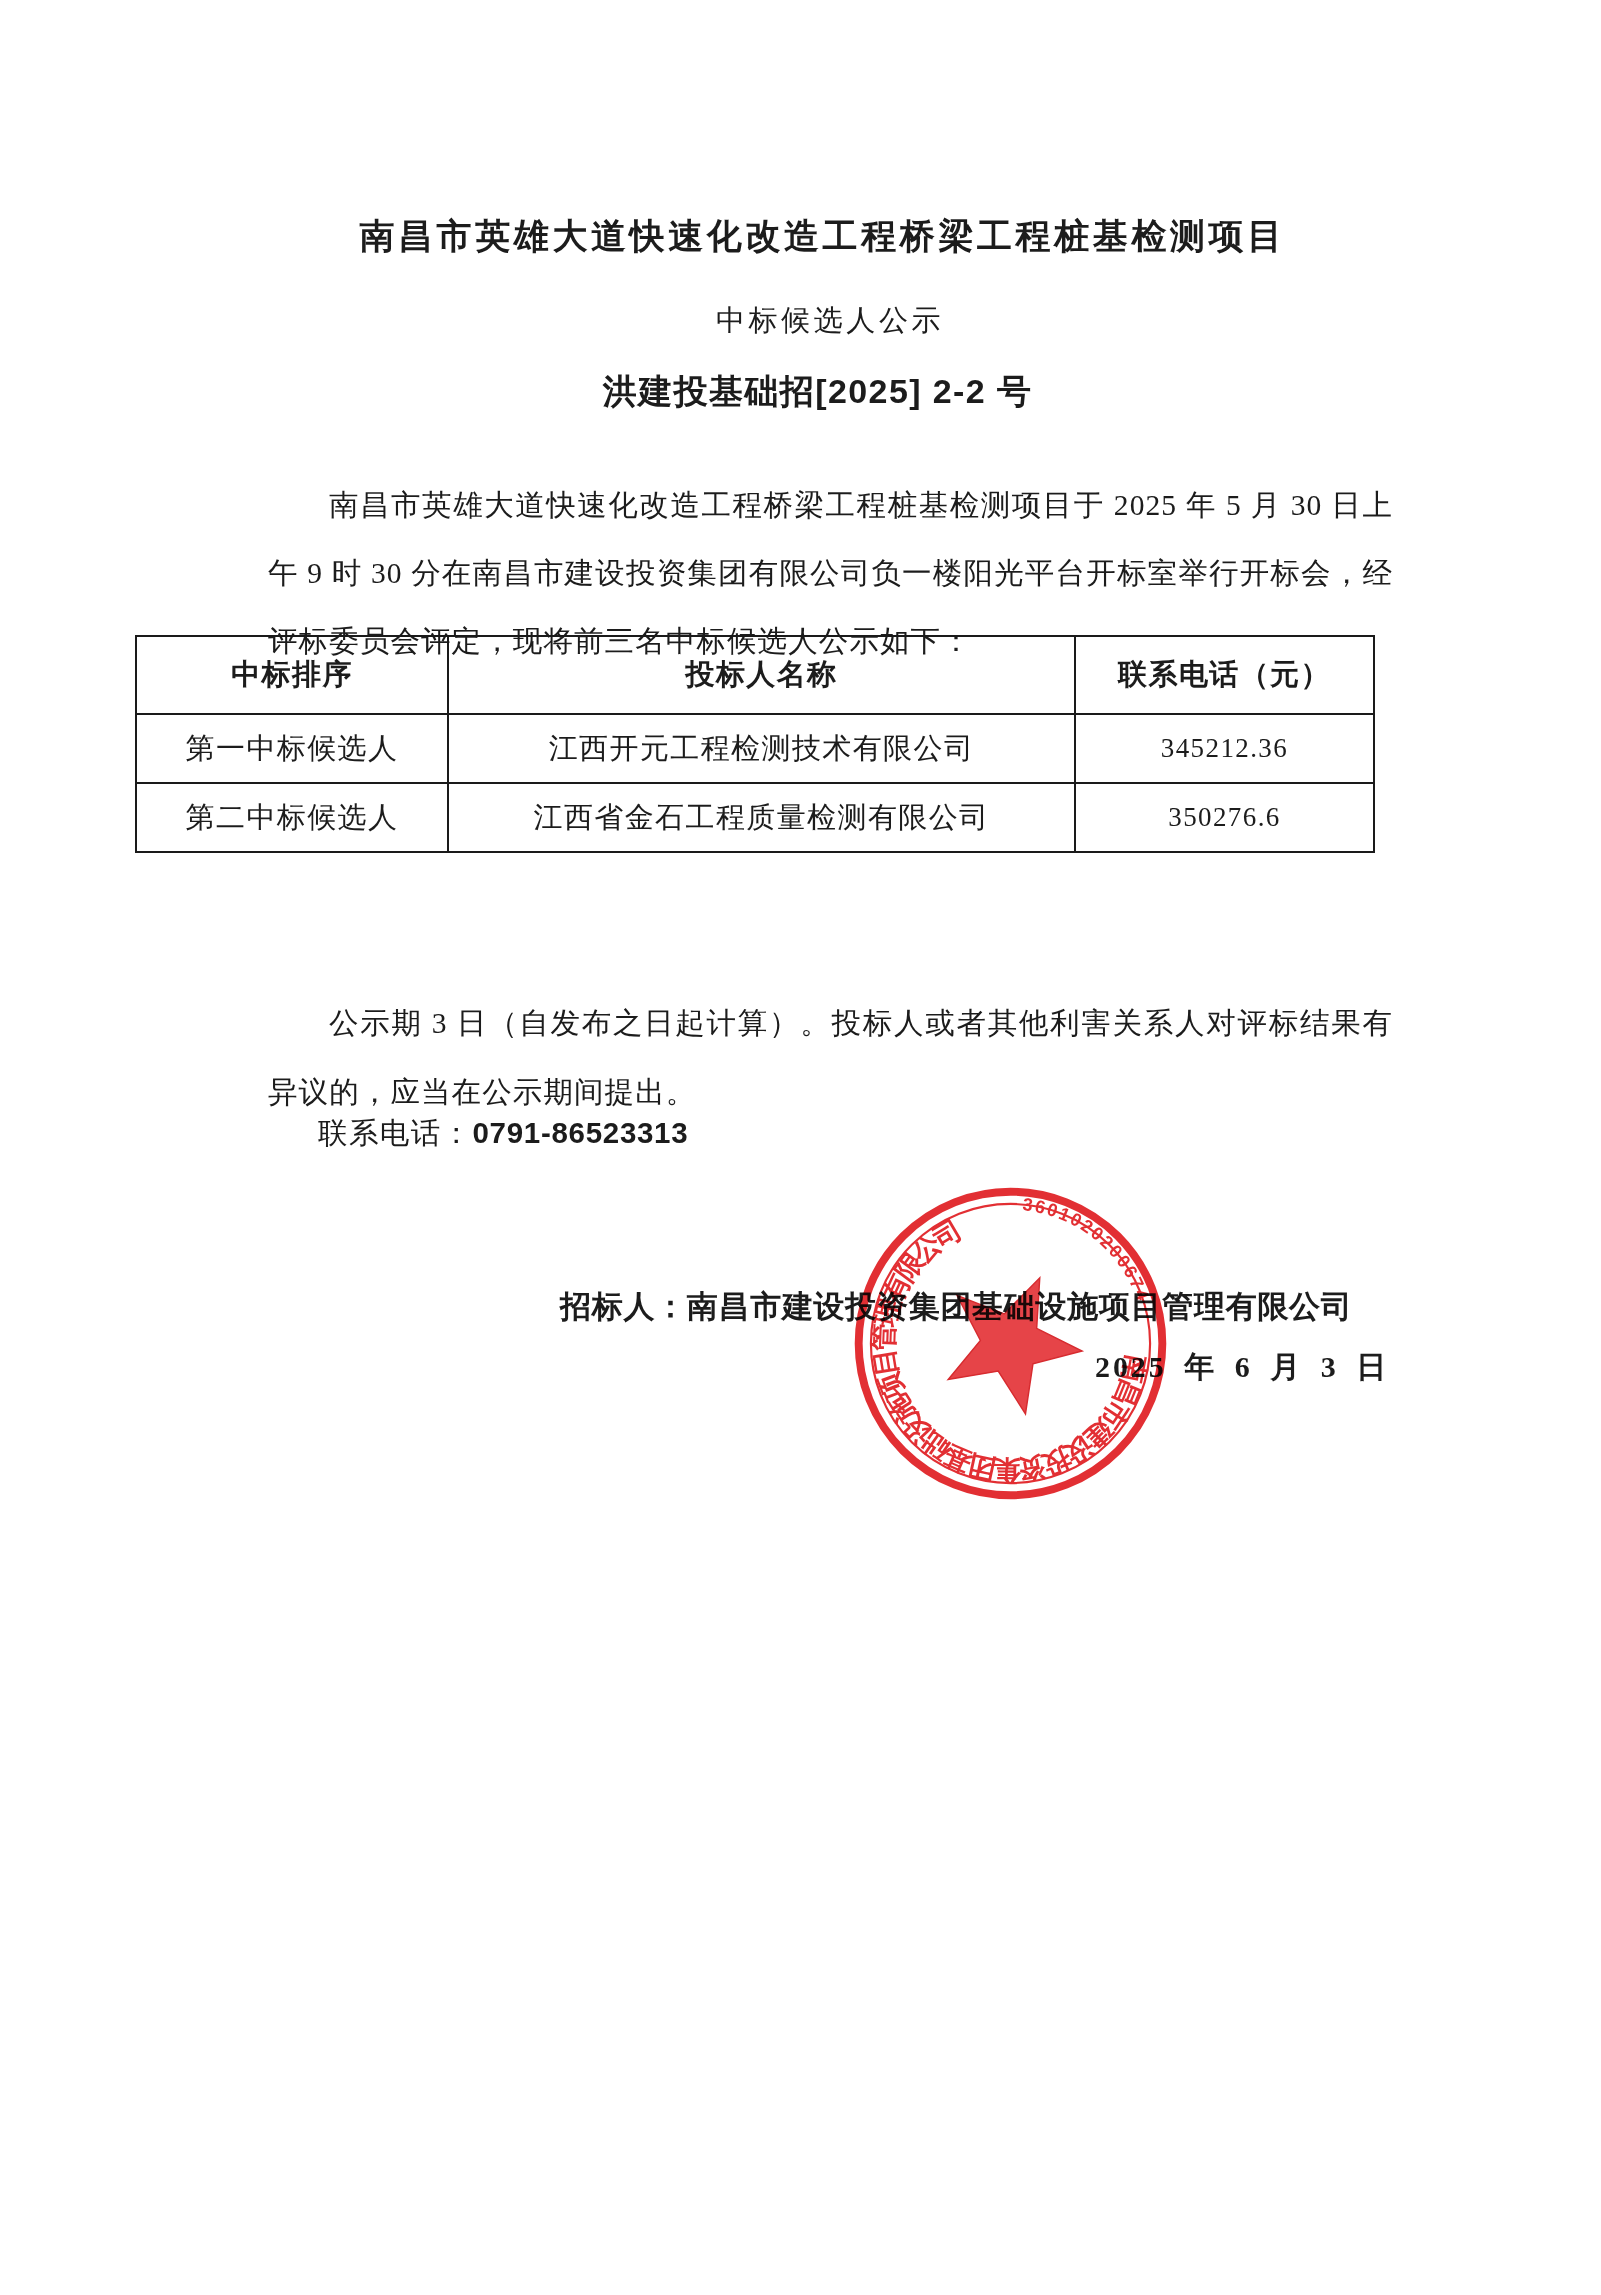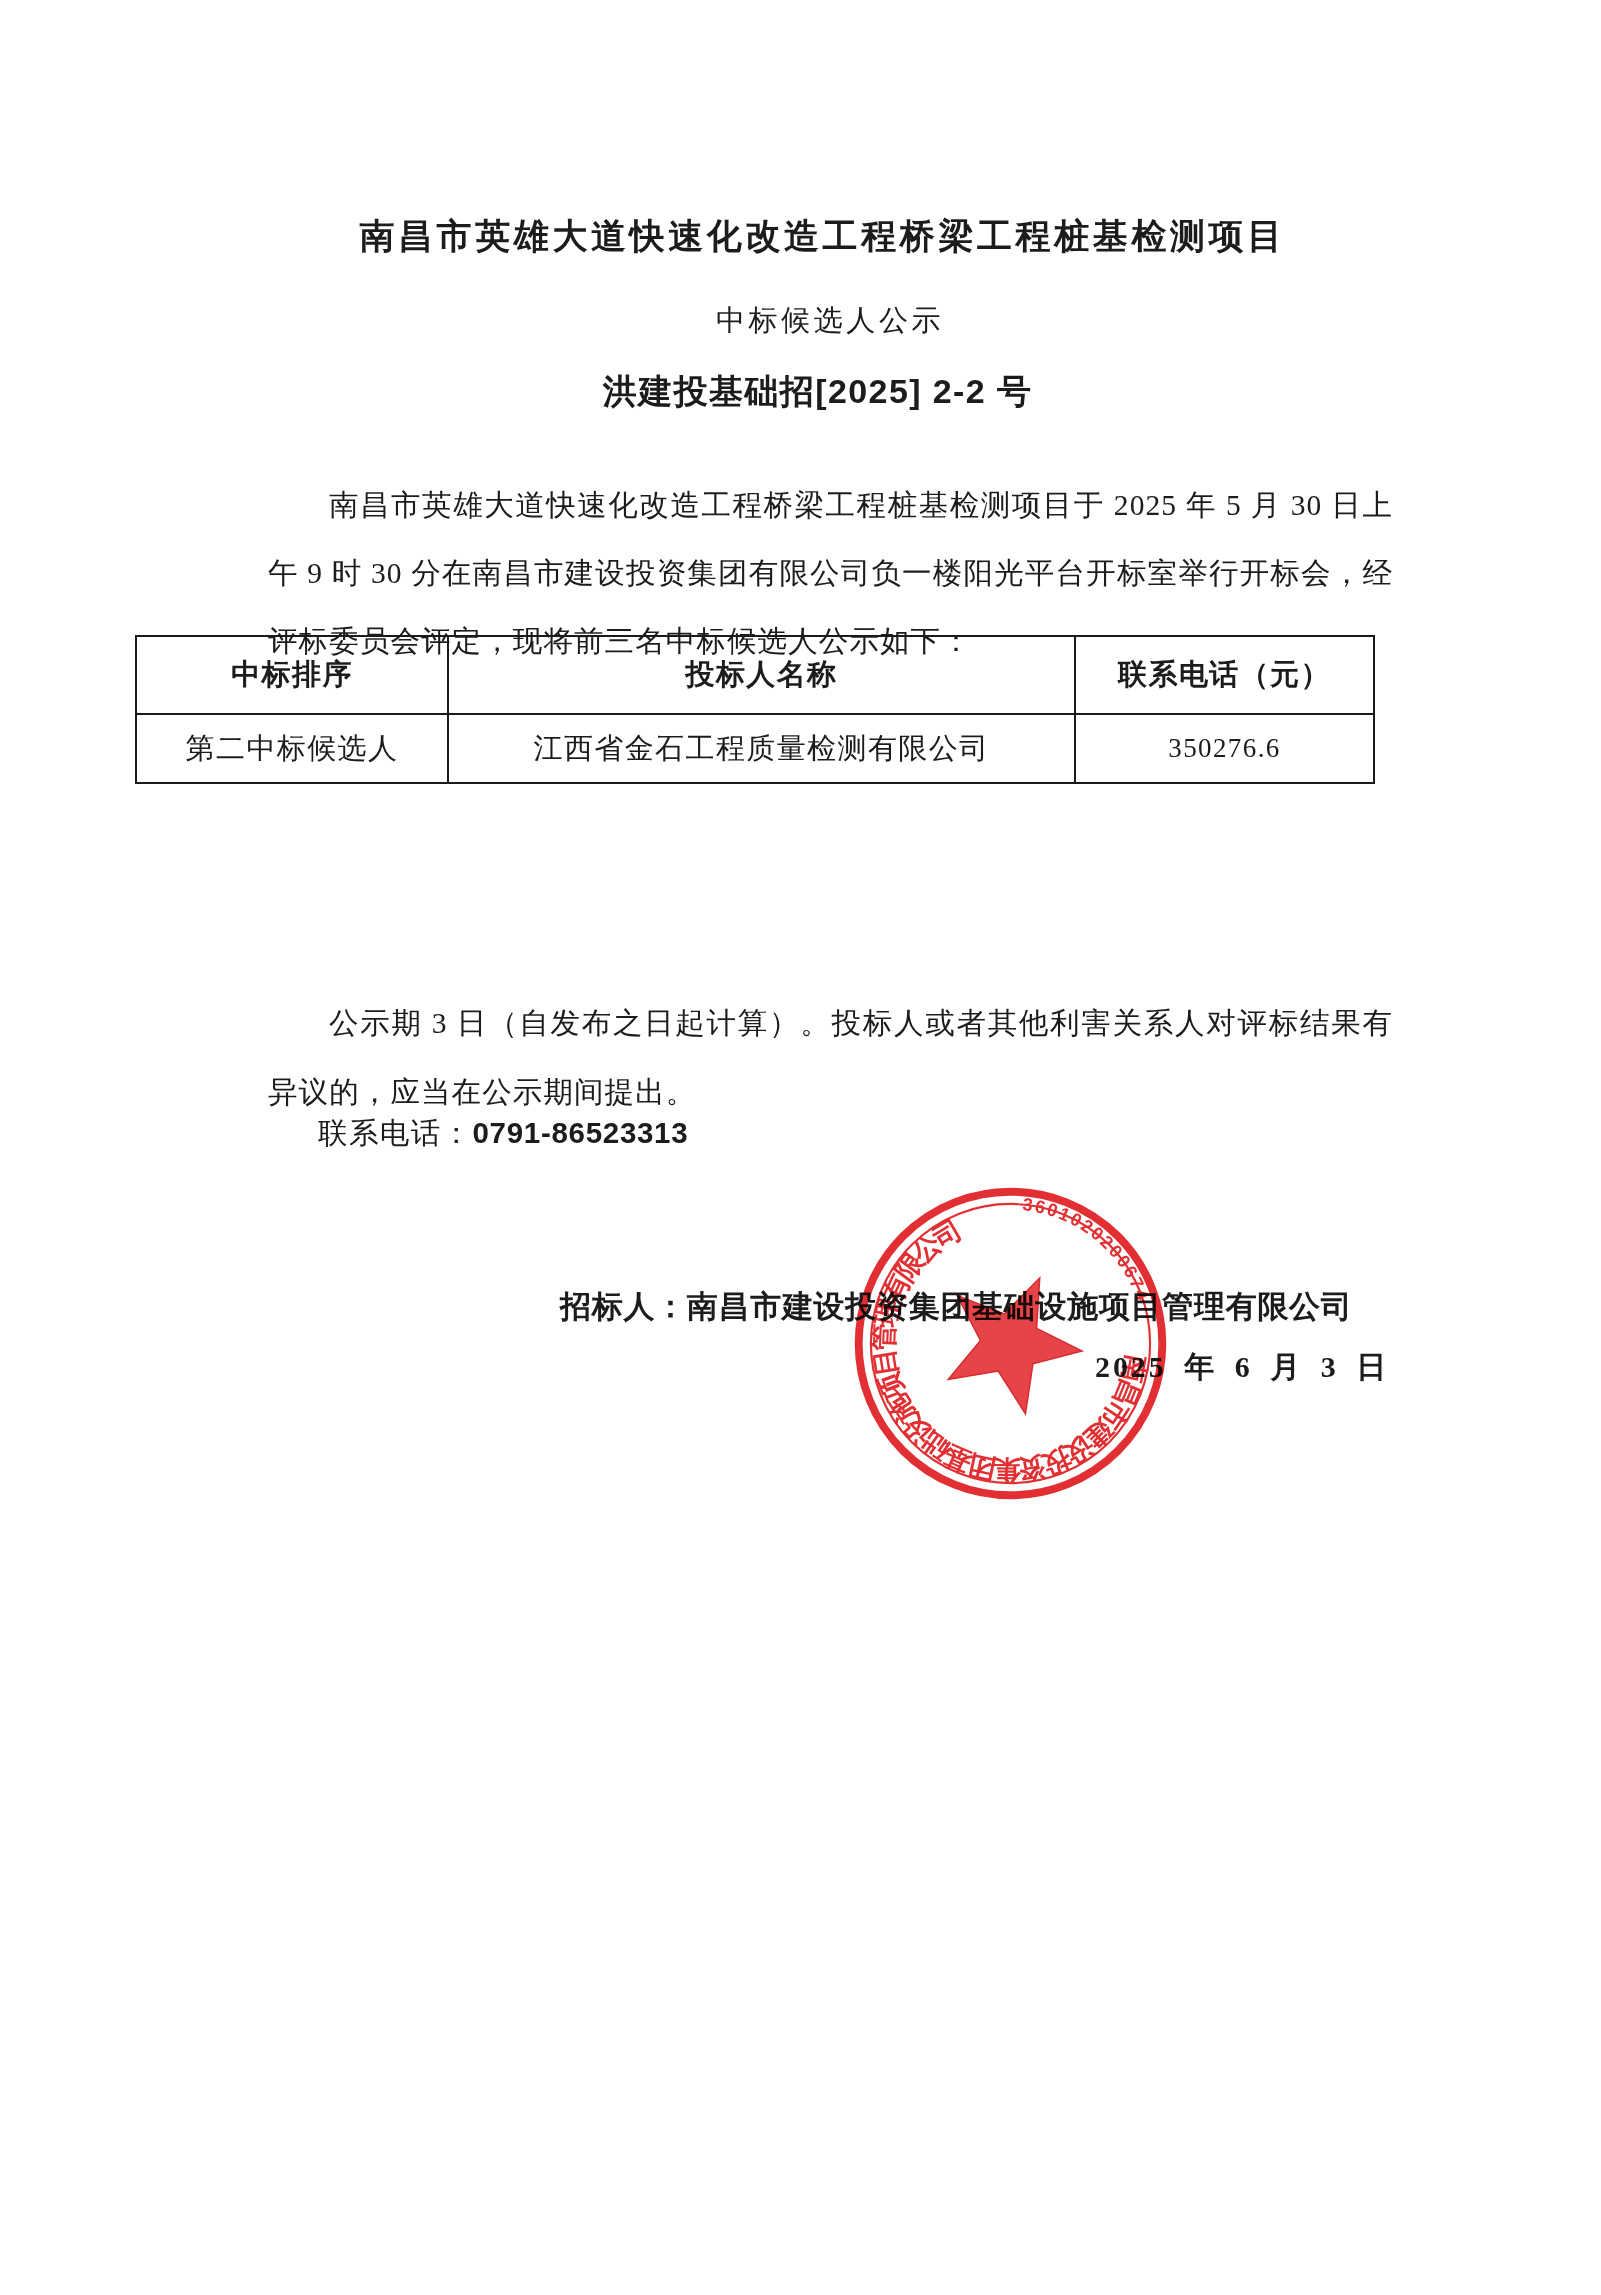--- a/index.html
+++ b/index.html
@@ -154,20 +154,25 @@
   </colgroup>
   <thead>
     <tr>
       <th>中标排序</th>
       <th>投标人名称</th>
       <th>联系电话（元）</th>
     </tr>
   </thead>
   <tbody>
     <tr>
+      <td class="rank">第一中标候选人</td>
+      <td class="bidder">江西开元工程检测技术有限公司</td>
+      <td class="price">345212.36</td>
+    </tr>
+    <tr>
       <td class="rank">第二中标候选人</td>
       <td class="bidder">江西省金石工程质量检测有限公司</td>
       <td class="price">350276.6</td>
     </tr>
   </tbody>
 </table>
 
 <p class="abs para indent p2">公示期 3 日（自发布之日起计算）。投标人或者其他利害关系人对评标结果有异议的，应当在公示期间提出。</p>
 
 <div class="abs contact-line">

